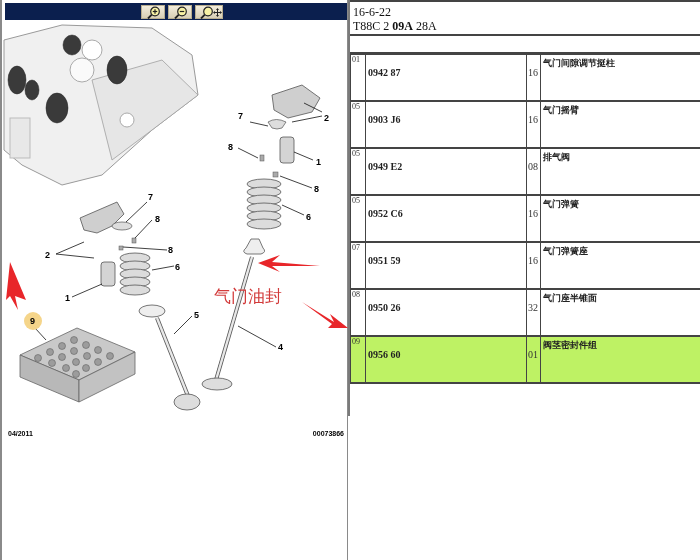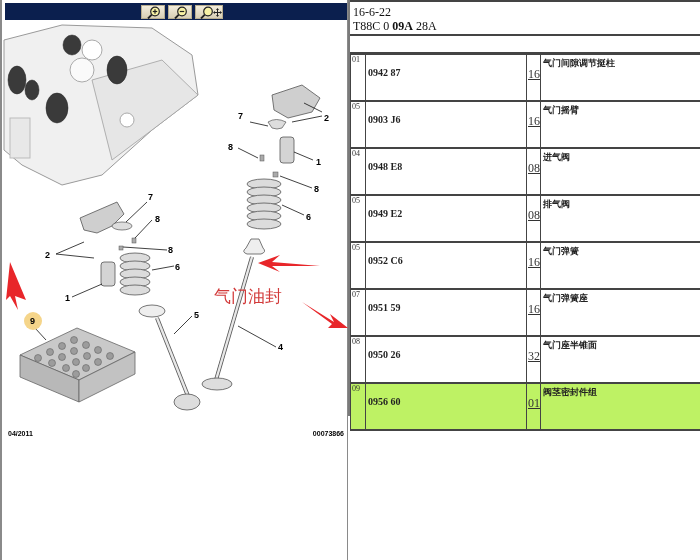--- a/index.html
+++ b/index.html
@@ -16,21 +16,21 @@
   
   #right { position:absolute; left:348px; top:0; width:352px; height:416px; border-left:2px solid #7a7a7a; box-sizing:border-box; }
   #hdr { position:absolute; left:0; top:0; width:352px; height:36px; border-top:2px solid #444; border-bottom:2px solid #444; box-sizing:border-box; padding:3px 0 0 3px; font-size:12px; line-height:14px; color:#111; }
   #hdr b { font-weight:bold; }
   #blank { position:absolute; left:0; top:36px; width:352px; height:18px; border-bottom:2px solid #444; box-sizing:border-box; }
   #parts { position:absolute; left:0; top:54px; width:352px; border-collapse:collapse; table-layout:fixed; }
   #parts td { border:1px solid #444; vertical-align:top; padding:0; height:33px; font-size:8px; color:#222; }
   #parts tr { border-bottom:2px solid #444;margin-left:44px; }
   #parts td.pos { width:13px; font-size:8px; padding-left:1px; color:#333; }
   #parts td.ref { padding:12px 0 0 2px; font-weight:bold; font-size:10px; }
-  #parts td.qty { width:12px; padding:12px 0 0 1px; font-size:12px; color:#333;text-decoration:underline; }
+  #parts td.qty { width:12px; padding:12px 0 0 1px; font-size:10px; color:#333; }
   #parts td.name { padding:2px 0 0 2px; font-weight:bold; font-size:9px; font-family:Liberation Serif, serif; }
   #parts tr.sel td { background:#bef264; }
   .label { font-family:"Liberation Sans", sans-serif; font-weight:bold; font-size:9px; fill:#000; }
 </style>
 </head>
 <body>
 
 <div id="left">
   <div id="toolbar">
     <div class="tbtn" style="left:136px">
@@ -188,42 +188,36 @@
     <text x="212" y="302" fill="#d23a3a" font-size="17" font-family="DejaVu Sans, sans-serif">气门油封</text>
   </svg>
 
   <div class="foot" style="left:6px;top:430px">04/2011</div>
   <div class="foot" style="right:3px;top:430px">00073866</div>
 </div>
 
 <div id="right">
   <div id="hdr">
     <div>16-6-22</div>
-    <div><span>T88C 0 </span><b>09A</b><span> 28A</span></div>
+    <div><span>T88C 2 </span><b>09A</b><span> 28A</span></div>
   </div>
   <div id="blank"></div>
   <table id="parts">
     <tbody id="parts-body">
         <tr>
           <td class="pos">01</td>
           <td class="ref">0942 87</td>
           <td class="qty">16</td>
           <td class="name">气门间隙调节挺柱</td>
         </tr>
         <tr>
           <td class="pos">05</td>
           <td class="ref">0903 J6</td>
           <td class="qty">16</td>
           <td class="name">气门摇臂</td>
-        </tr>
-        <tr>
-          <td class="pos">04</td>
-          <td class="ref">0948 E8</td>
-          <td class="qty">08</td>
-          <td class="name">进气阀</td>
         </tr>
         <tr>
           <td class="pos">05</td>
           <td class="ref">0949 E2</td>
           <td class="qty">08</td>
           <td class="name">排气阀</td>
         </tr>
         <tr>
           <td class="pos">05</td>
           <td class="ref">0952 C6</td>

